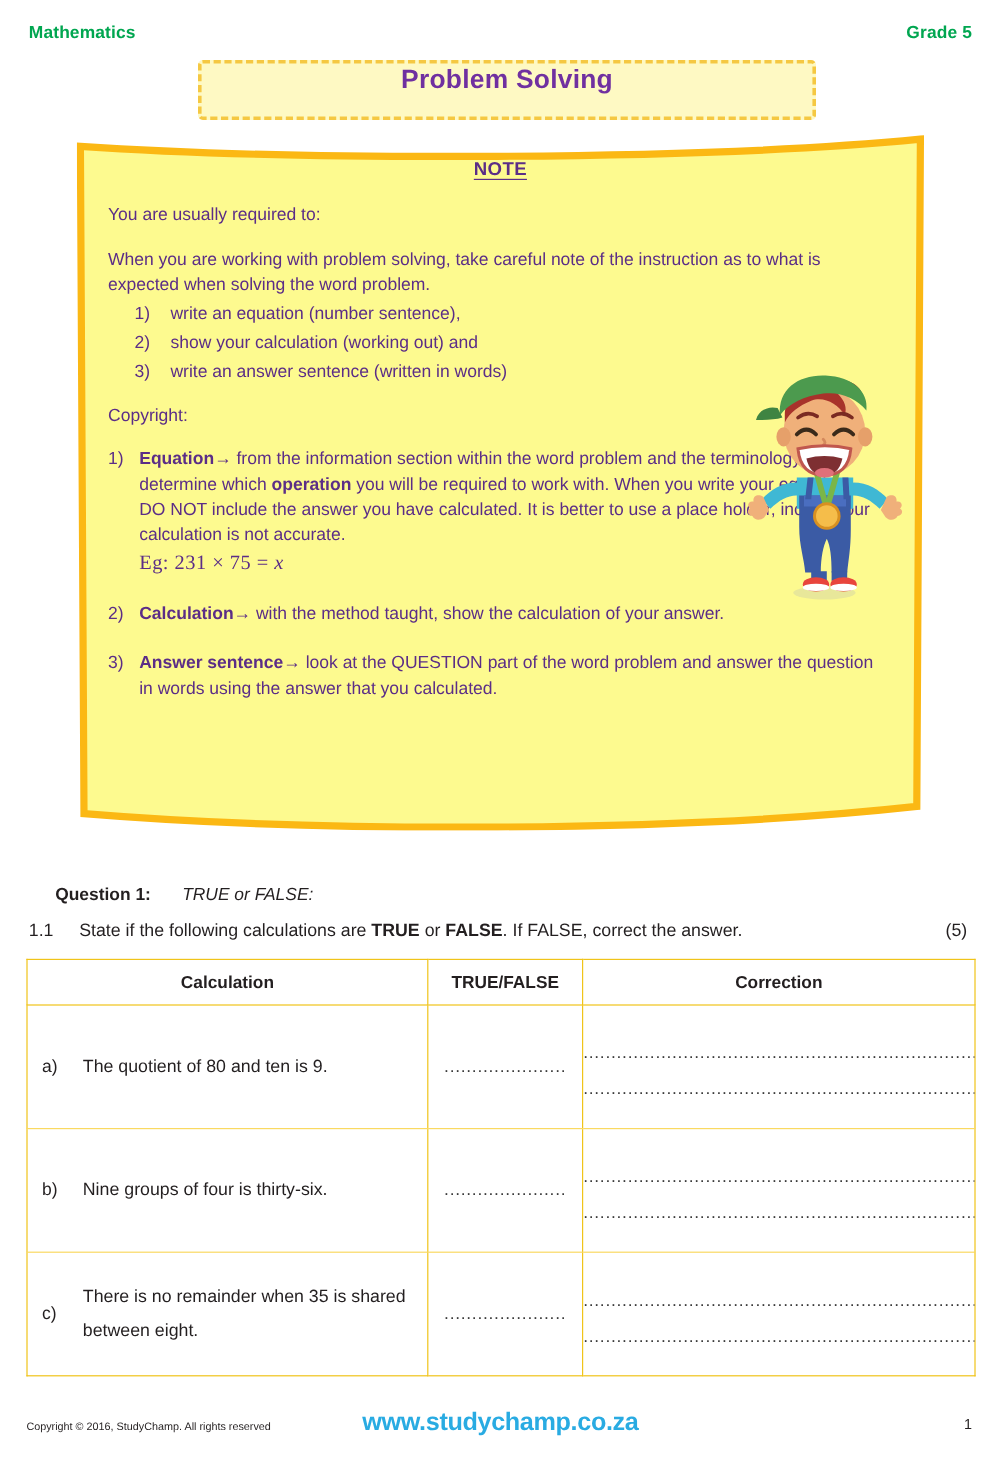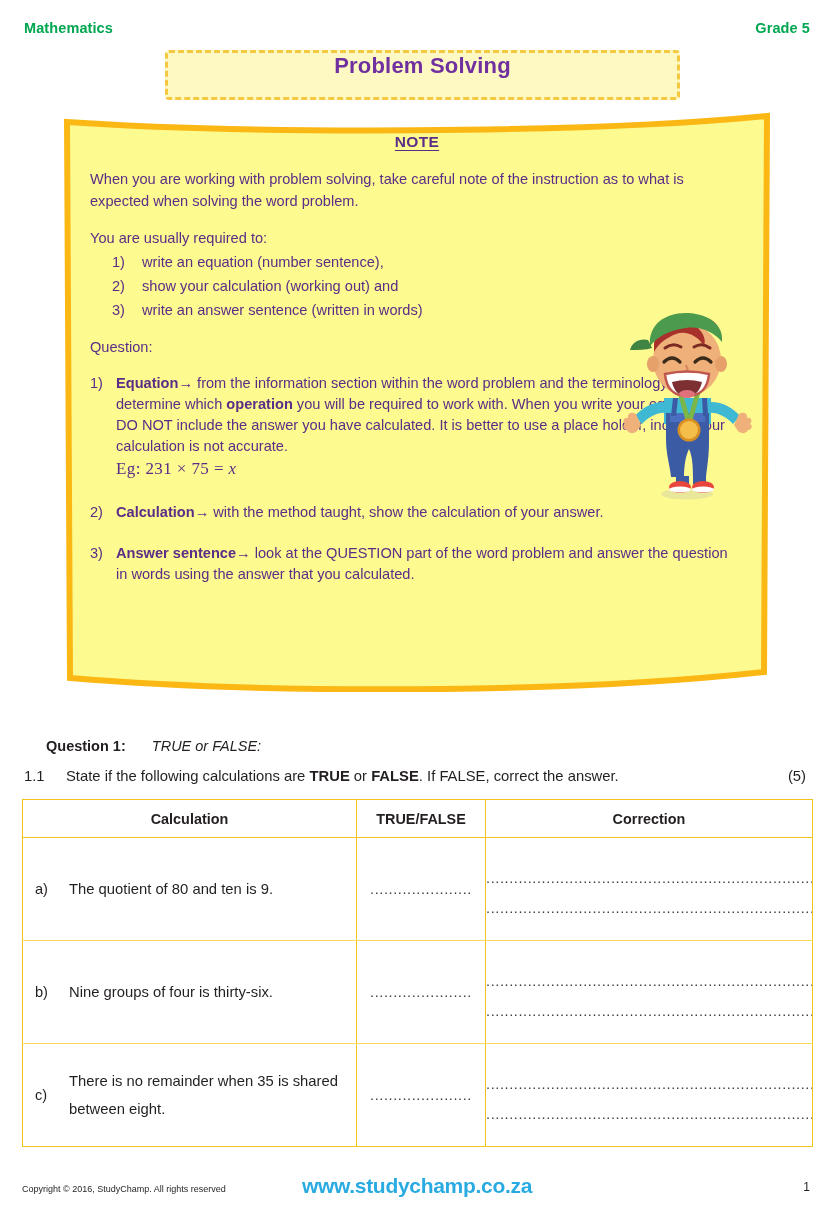--- a/index.html
+++ b/index.html
@@ -103,39 +103,39 @@
     <span class="ttl">Problem Solving</span>
   </div>
 
   <div class="notewrap">
     <svg class="noteshape" viewBox="0 0 706 580" preserveAspectRatio="none">
       <path d="M3,10 C180,22 520,22 703,4 L700,560 C500,582 200,582 6,566 Z" fill="#fdfa8f" stroke="#fbb814" stroke-width="6"></path>
     </svg>
     <div class="notebody">
       <div class="note-title">NOTE</div>
 
+      <p class="np">You are usually required to:</p>
+
       <p class="np">When you are working with problem solving, take careful note of the instruction as to what is expected when solving the word problem.</p>
-
-      <p class="np">You are usually required to:</p>
       <ul class="numlist">
         <li>
           <span class="mk">1)</span>
           <span>write an equation (number sentence),</span>
         </li>
         <li>
           <span class="mk">2)</span>
           <span>show your calculation (working out) and</span>
         </li>
         <li>
           <span class="mk">3)</span>
           <span>write an answer sentence (written in words)</span>
         </li>
       </ul>
 
-      <p class="np examples">Question:</p>
+      <p class="np examples">Copyright:</p>
 
       <ul class="exlist">
         <li>
           <span class="mk">1)</span>
           <span class="bd"><b class="kw">Equation</b><span class="arrow">→</span><span> from the information section within the word problem and the terminology used, determine which </span><b class="kw">operation</b><span> you will be required to work with. When you write your equation, DO NOT include the answer you have calculated. It is better to use a place holder, incase your calculation is not accurate.</span><br>
             <span class="eg"><span>Eg:</span> <span>231 × 75 = </span><i>x</i></span>
           </span>
         </li>
         <li>
           <span class="mk">2)</span>

